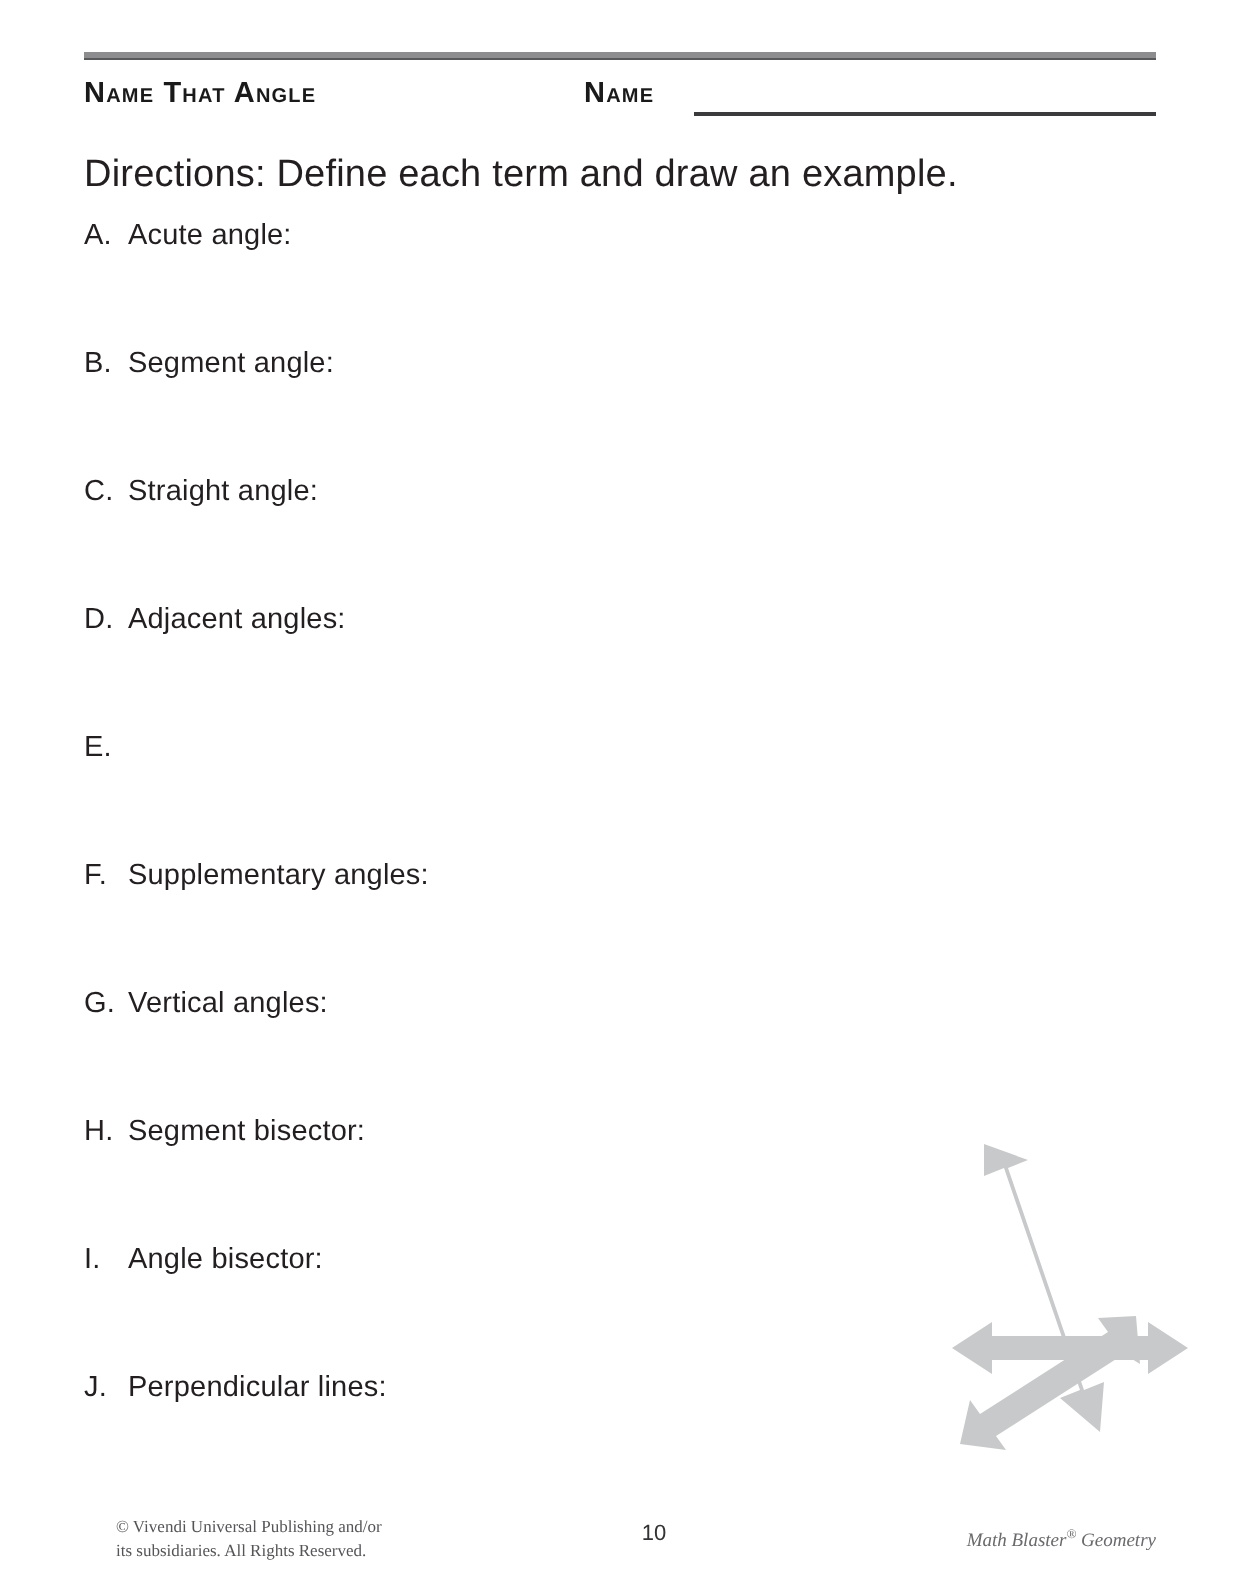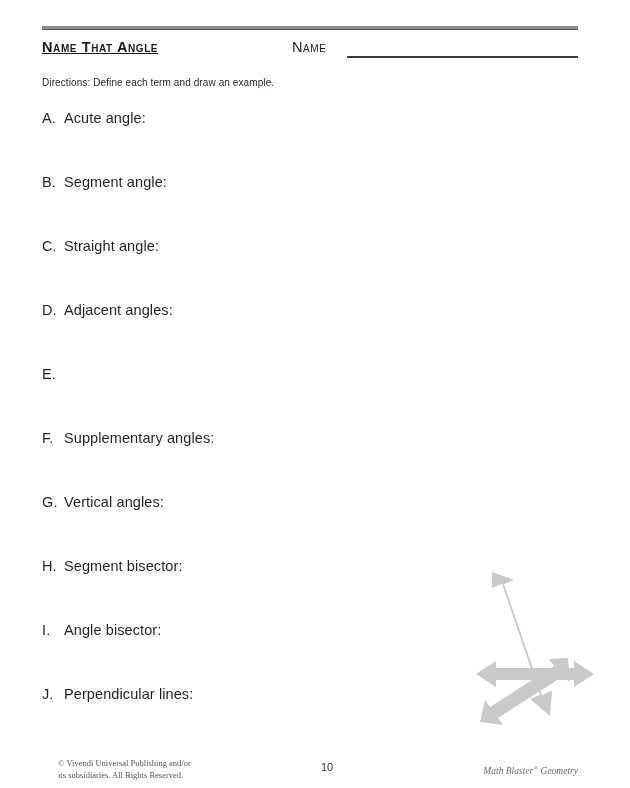--- a/index.html
+++ b/index.html
@@ -68,49 +68,48 @@
     position: absolute;
     left: 0;
     top: 0;
     font-family: "Liberation Sans", sans-serif;
     font-weight: bold;
     font-size: 14.5px;
     font-variant: small-caps;
     letter-spacing: 0.6px;
     color: #1a1a1a;
     white-space: nowrap;
-    text-decoration: underline;
   }
   .name-label {
     position: absolute;
     left: 250px;
     top: 0;
     font-family: "Liberation Sans", sans-serif;
-    font-weight: normal;
+    font-weight: bold;
     font-size: 14.5px;
     font-variant: small-caps;
     letter-spacing: 0.6px;
     color: #1a1a1a;
     white-space: nowrap;
   }
   .name-rule {
     position: absolute;
     left: 305px;
     top: 17px;
     width: 231px;
     height: 0;
     border-top: 2px solid #3b3b3d;
   }
 
   
   .directions {
     position: absolute;
     left: 42px;
     top: 77px;
-    font-size: 10px;
+    font-size: 19px;
     color: #231f20;
     letter-spacing: 0.1px;
     white-space: nowrap;
   }
 
   
   .term-list {
     position: absolute;
     left: 42px;
     top: 110px;

